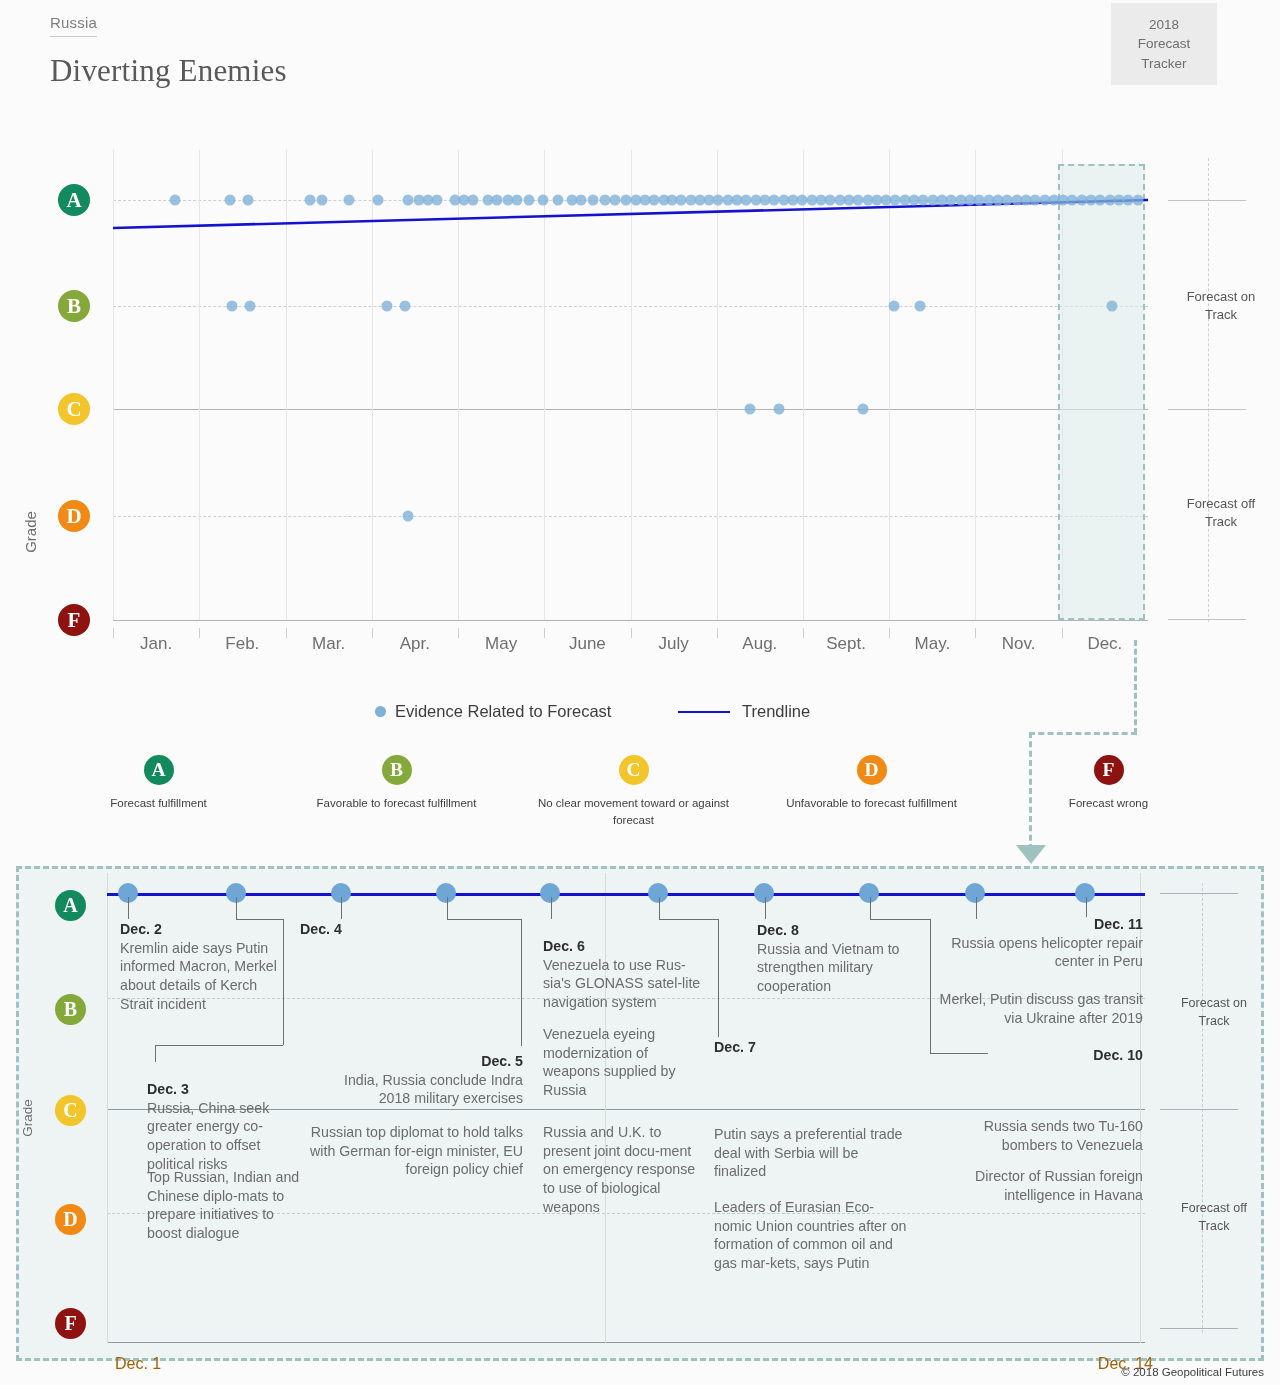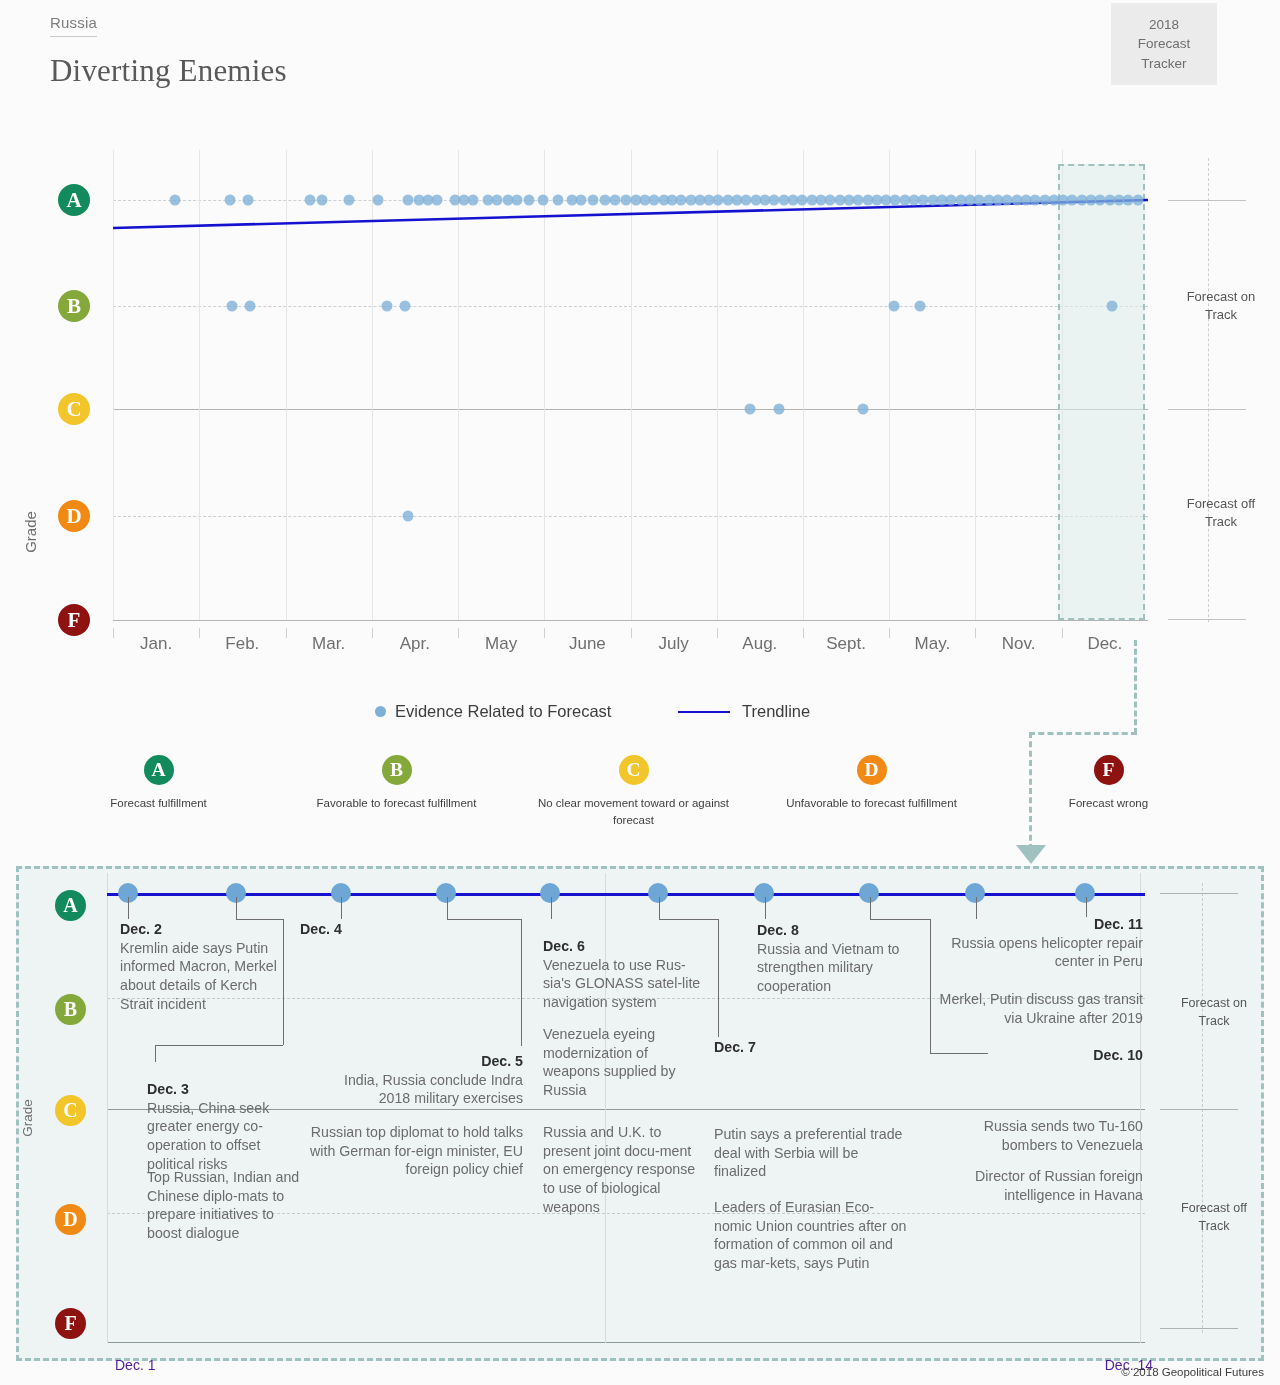--- a/index.html
+++ b/index.html
@@ -154,21 +154,21 @@
   .d-vtick { position:absolute; top:0; width:0; height:100%; border-left:1px solid #d4dcdc; }
   .d-trendline {
     position:absolute; left:0; top:20px; width:100%; height:0;
     border-top:3px solid #1412cf;
   }
   .d-dot {
     position:absolute; width:20px; height:20px; border-radius:50%;
     background:#6ea7d6; transform:translate(-50%,-50%); top:20px;
   }
   .d-endlabel {
-    position:absolute; bottom:-30px; font-size:14px; color:#4c1d95;
+    position:absolute; bottom:-30px; font-size:16px; color:#a16207;
   }
   .d-right-axis { position:absolute; left:1160px; top:873px; width:112px; height:470px; }
   .d-ra-vline {
     position:absolute; left:42px; top:10px; width:0; height:450px;
     border-left:1px dashed #c3cdcd;
   }
   .d-ra-hline { position:absolute; width:78px; height:0; border-top:1px solid #a9b3b3; }
   .d-ra-lbl {
     position:absolute; left:0; width:108px; text-align:center;
     font-size:12.5px; color:#565656; line-height:1.4;

